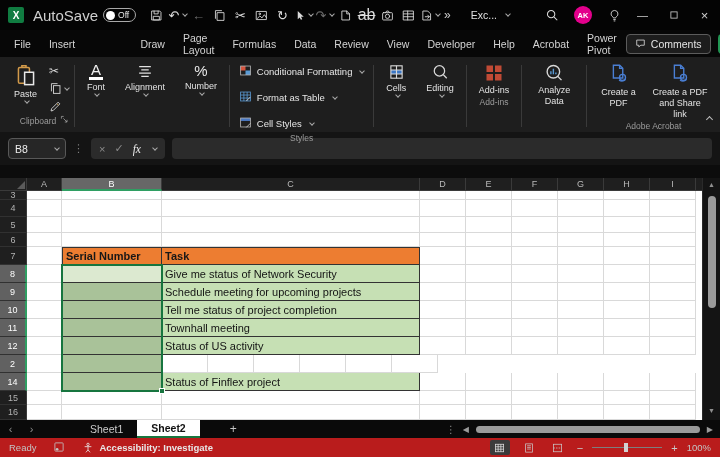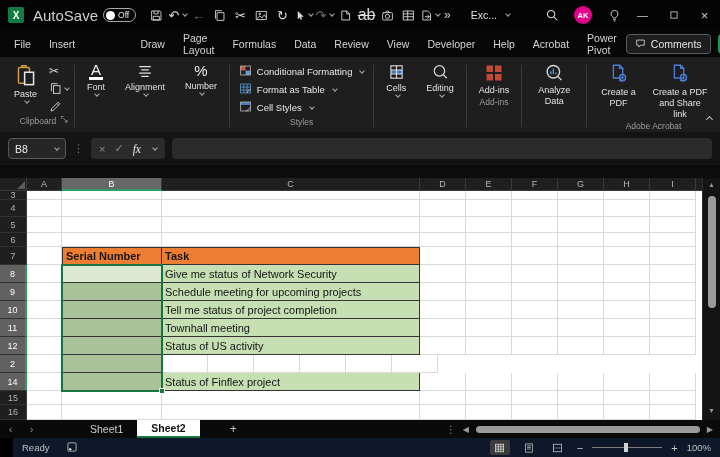--- a/index.html
+++ b/index.html
@@ -50,21 +50,21 @@
   .bigbtn { display: flex; flex-direction: column; align-items: center; gap: 2px; padding: 3px 7px 0;
     font-size: 9px; color: #e3e3e3; }
   .bigbtn .lbl { white-space: nowrap; }
   .bigbtn .lbl2 { text-align: center; line-height: 1.2; white-space: normal; }
   .fontA { font-size: 15px; font-weight: 400; color: #f0f0f0; line-height: 14px; border-bottom: 3px solid #fff; padding: 0 2px; }
   .pctglyph { font-size: 15px; color: #e8e8e8; line-height: 16px; }
   .clip-body { display: flex; gap: 5px; }
   .clip-col { display: flex; flex-direction: column; gap: 3px; padding-top: 3px; }
   .smicon { height: 15px; display: flex; align-items: center; }
   .launcher { position: absolute; right: 3px; bottom: 4px; }
-  .styles-list { display: flex; flex-direction: column; gap: 3px; padding: 4px 4px 0; }
+  .styles-list { display: flex; flex-direction: column; gap: 11px; padding: 4px 4px 0; }
   .srow { display: flex; align-items: center; gap: 5px; font-size: 9.5px; color: #e6e6e6; white-space: nowrap; }
   .collapse-chev { position: absolute; right: 8px; bottom: 6px; }
   .chev-up { width: 5px; height: 5px; border-left: 1px solid #bdbdbd; border-top: 1px solid #bdbdbd; transform: rotate(45deg); display: inline-block; }
   
   .formula-row { height: 33px; background: #141414; display: flex; align-items: center; padding: 0 8px; gap: 7px; }
   .namebox { width: 58px; height: 21px; background: #262626; border: 1px solid #585858; border-radius: 4px;
     display: flex; align-items: center; justify-content: space-between; padding: 0 6px; font-size: 10.5px; color: #ececec; }
   .fdots { color: #7f7f7f; font-size: 11px; }
   .fbtns { height: 21px; background: #2b2b2b; border-radius: 4px; display: flex; align-items: center; gap: 9px;
     padding: 0 8px; font-size: 11px; }
@@ -108,22 +108,22 @@
   .navarr { width: 21px; text-align: center; color: #8f8f8f; font-size: 11px; }
   .stab { padding: 0 14px; height: 100%; display: flex; align-items: center; color: #cdcdcd; }
   .stab.active { background: #fff; color: #111; font-weight: 700; border-bottom: 2px solid #17753f; }
   .stab:first-of-type { margin-left: 34px; }
   .addsheet { margin-left: 30px; color: #c6c6c6; font-size: 12px; }
   .hscroll { margin-left: auto; display: flex; align-items: center; gap: 7px; padding-right: 7px; }
   .hdots { color: #8a8a8a; font-size: 10px; }
   .harr { color: #9a9a9a; font-size: 8px; }
   .hthumb { width: 224px; height: 7px; background: #9a9a9a; border-radius: 4px; }
   
-  .statusbar { height: 19px; background: #0f172a; display: flex; align-items: center; font-size: 9.5px;
-    color: #c3c3c3; padding: 0 9px; gap: 17px; margin-left: 13px; }
+  .statusbar { height: 19px; background: #b91c1c; display: flex; align-items: center; font-size: 9.5px;
+    color: #c3c3c3; padding: 0 9px; gap: 17px; }
   .acc { display: flex; align-items: center; gap: 5px; font-weight: 700; color: #e8e8e8; }
   .sb-right { margin-left: auto; display: flex; align-items: center; gap: 9px; }
   .viewbtn { width: 20px; height: 15px; display: flex; align-items: center; justify-content: center; border-radius: 2px; }
   .viewbtn.active { background: #3b3b3b; }
   .zoomtrack { width: 70px; height: 1px; background: #7e7e7e; position: relative; }
   .zoomknob { position: absolute; left: 46%; top: -4px; width: 4px; height: 9px; background: #d2d2d2; }
   .zoomsign { color: #c9c9c9; font-size: 11px; }
   .zoomval { min-width: 24px; text-align: right; }
 </style>
 </head>
@@ -659,20 +659,27 @@
 </div>
 
 <div class="statusbar">
   <span>Ready</span>
   <span>
     <svg width="12" height="12" viewBox="0 0 16 16" fill="none" stroke="#c3c3c3" stroke-width="1.1">
         <rect x="2.5" y="2.5" width="11" height="11" rx="1"></rect>
         <circle cx="5.5" cy="11" r="1.8" fill="#c3c3c3" stroke="none"></circle>
       </svg>
   </span>
+  <span class="acc">
+    <svg width="12" height="12" viewBox="0 0 16 16" fill="none" stroke="#e8e8e8" stroke-width="1.1">
+        <circle cx="8" cy="3.2" r="1.6"></circle>
+        <path d="M3.5 6.2h9M8 6.2v4.3M8 10.5l-2.8 3.3M8 10.5l2.8 3.3"></path>
+      </svg>
+    <span>Accessibility: Investigate</span>
+  </span>
   <div class="sb-right">
     <span class="viewbtn active">
       <svg width="13" height="12" viewBox="0 0 16 16" fill="none" stroke="#e2e2e2" stroke-width="1">
           <rect x="2.5" y="3" width="11" height="10"></rect>
           <path d="M2.5 6.3h11M2.5 9.6h11M6.2 3v10M9.8 3v10"></path>
         </svg>
     </span>
     <span class="viewbtn">
       <svg width="12" height="12" viewBox="0 0 16 16" fill="none" stroke="#c9c9c9" stroke-width="1">
           <rect x="3.5" y="2.5" width="9" height="11"></rect>

